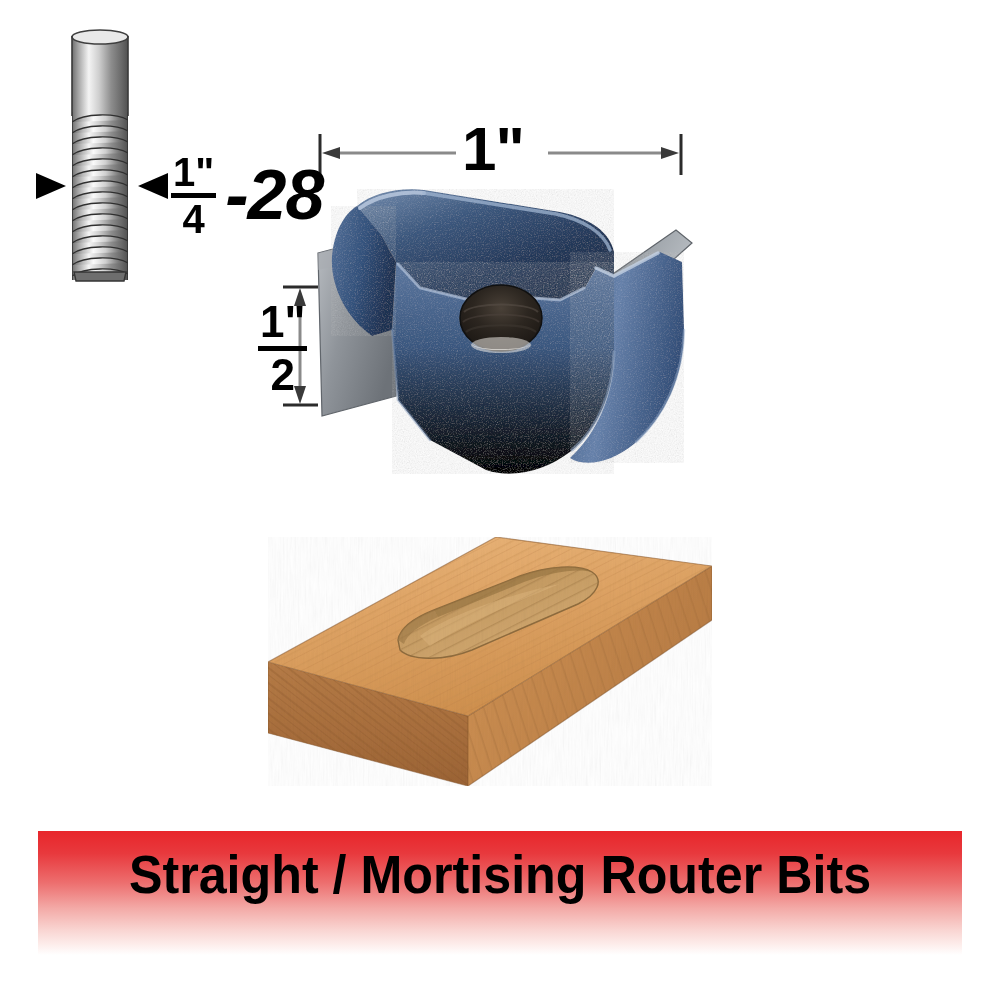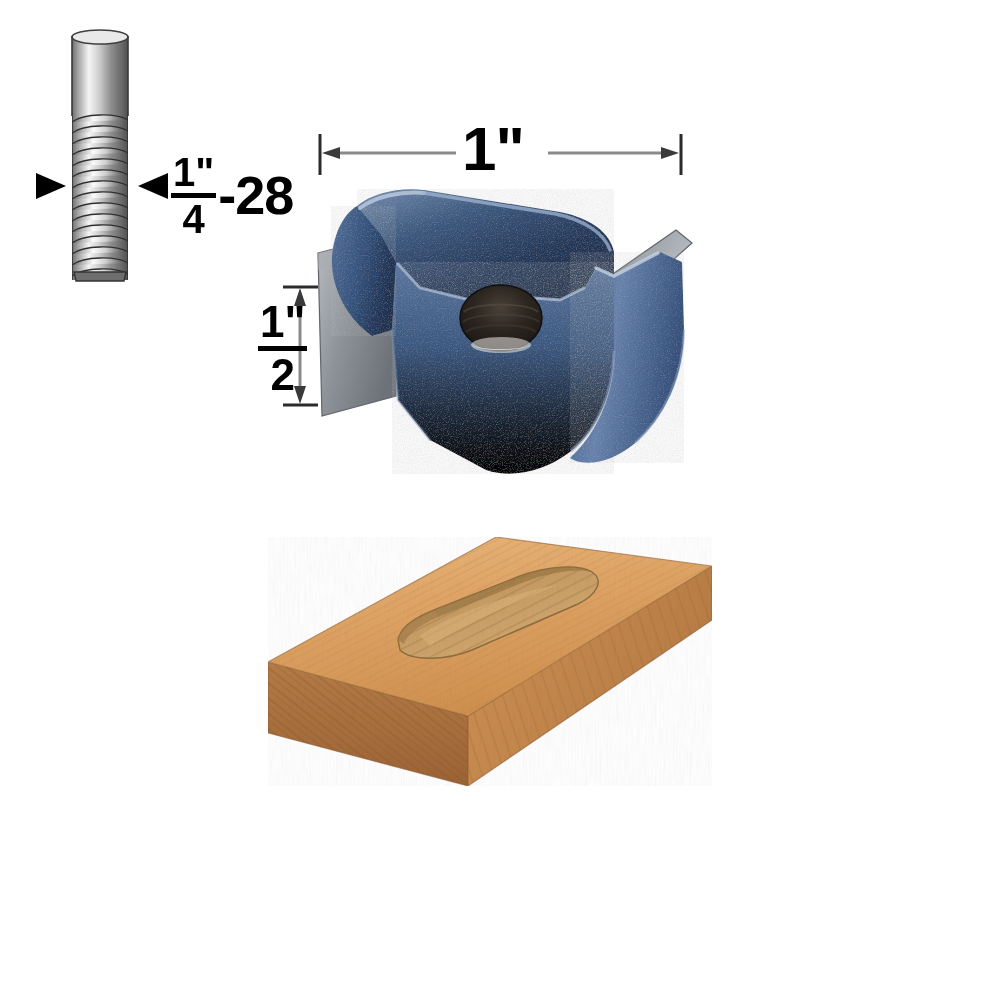--- a/index.html
+++ b/index.html
@@ -82,25 +82,26 @@
     font-size: 0;
   }
   #thread-callout .frac {
     font-size: 40px;
     font-weight: bold;
   }
   #thread-callout .frac .num { font-size: 40px; }
   #thread-callout .frac .den { font-size: 40px; }
   #thread-callout .frac .bar { height: 5px; margin: 1px 0; }
   #thread-callout .suffix {
-    font-size: 54px;
+    font-size: 70px;
     font-weight: bold;
     letter-spacing: -1px;
-    margin-left: 2px;
+    margin-left: 9px;
     margin-top: -2px;
+    font-style: italic;
   }
 
   
   #depth-callout {
     position: absolute;
     left: 258px;
     top: 300px;
   }
   #depth-callout .frac {
     font-size: 44px;
@@ -487,14 +488,17 @@
   </div>
 
   <div id="depth-callout" class="dim-label">
     <span class="frac">
       <span class="num">1"</span>
       <span class="bar"></span>
       <span class="den">2</span>
     </span>
   </div>
 
+  <div id="banner">
+    <div id="banner-title">Straight / Mortising Router Bits</div>
+  </div>
 
 </div>
 
 </body></html>

